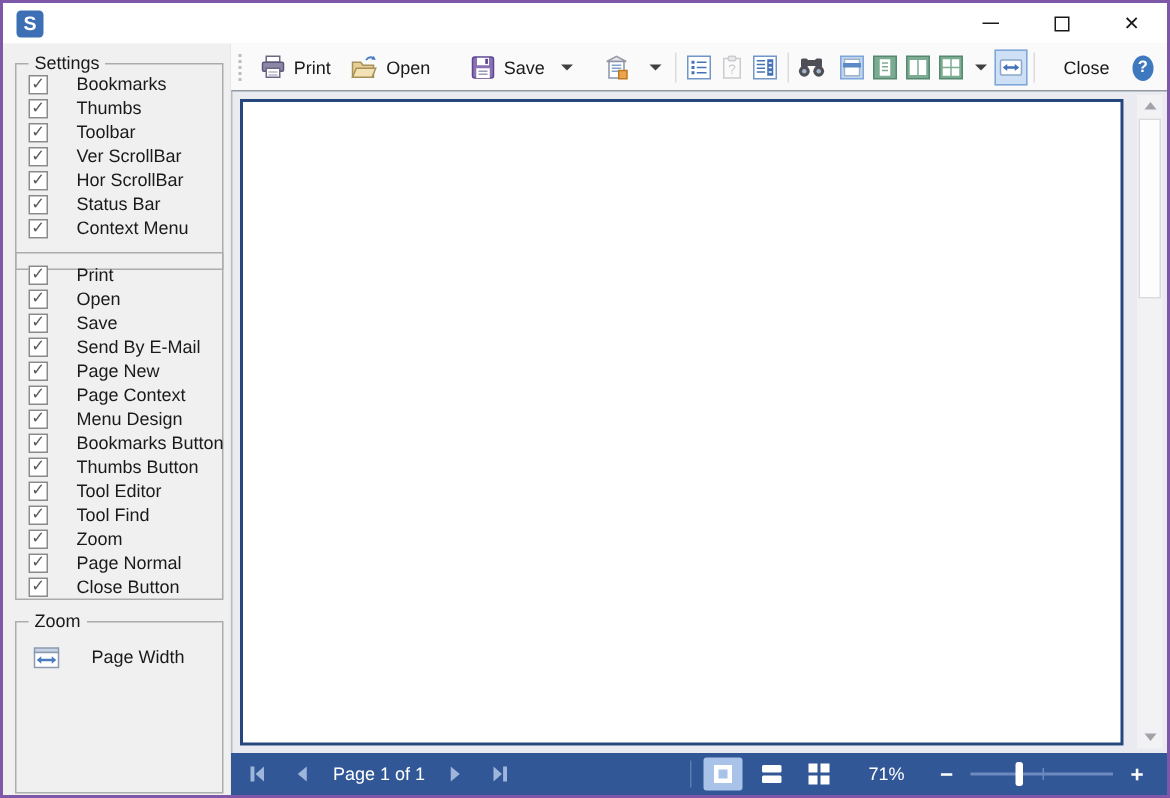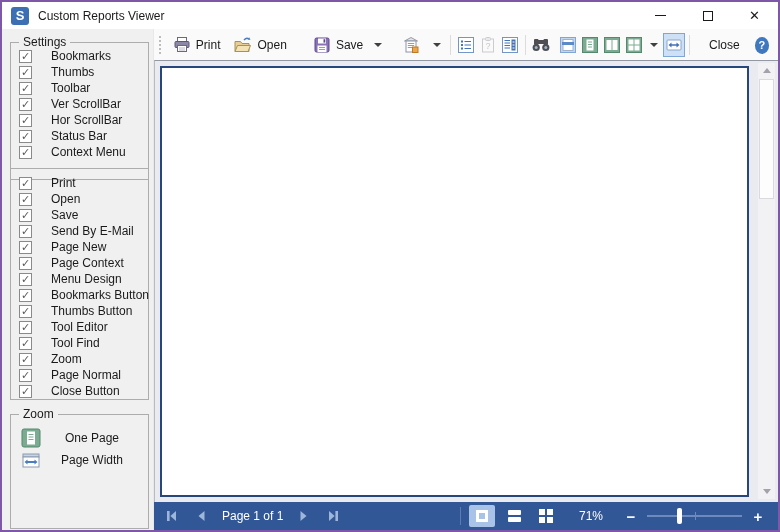--- a/index.html
+++ b/index.html
@@ -93,21 +93,20 @@
   .ztick { position:absolute; left:50%; top:-3px; width:1px; height:8px; background:#6C8ABD; }
   .zthumb { position:absolute; left:32%; top:-7px; width:5px; height:16px; background:#fff; border-radius:2px; }
 </style>
 </head>
 <body>
 
 <div class="window">
 
   <div class="titlebar">
     <div class="app-icon">S</div>
-    <span class="title-text">Custom Reports Viewer</span>
     <div class="win-controls">
       <div class="win-btn">
           <span class="min-line"></span>
         </div>
       <div class="win-btn">
           <span class="max-box"></span>
         </div>
       <div class="win-btn">
           <span>✕</span>
         </div>
@@ -244,32 +243,20 @@
       <label class="cb-row">
           <span class="cb-box">
             <span class="cb-check">✓</span>
           </span>
           <span class="cb-label">Close Button</span>
         </label>
     </div>
 
     <div class="groupbox" id="group-zoom">
       <span class="gb-label">Zoom</span>
-      <div class="zoom-btn">
-        <span class="zicon">
-          <svg width="20" height="20" viewBox="0 0 20 20">
-              <rect x="1" y="1" width="18" height="18" rx="2" fill="#7BAC91" stroke="#55886E"></rect>
-              <rect x="6" y="3.5" width="8" height="13" fill="#fff"></rect>
-              <line x1="7.5" y1="6.5" x2="12.5" y2="6.5" stroke="#7BAC91"></line>
-              <line x1="7.5" y1="9" x2="12.5" y2="9" stroke="#7BAC91"></line>
-              <line x1="7.5" y1="11.5" x2="12.5" y2="11.5" stroke="#7BAC91"></line>
-            </svg>
-        </span>
-        <span class="zlabel">One Page</span>
-      </div>
       <div class="zoom-btn">
         <span class="zicon">
           <svg width="20" height="20" viewBox="0 0 20 20">
               <rect x="2" y="4" width="16" height="3" fill="#C8D4E4" stroke="#8A9AB0"></rect>
               <rect x="2" y="7" width="16" height="10" fill="#fff" stroke="#8A9AB0"></rect>
               <path d="M3.5 12 L6.5 9.5 v1.6 h7 V9.5 L16.5 12 L13.5 14.5 v-1.6 h-7 v1.6 z" fill="#4A7CC0"></path>
             </svg>
         </span>
         <span class="zlabel">Page Width</span>
       </div>

